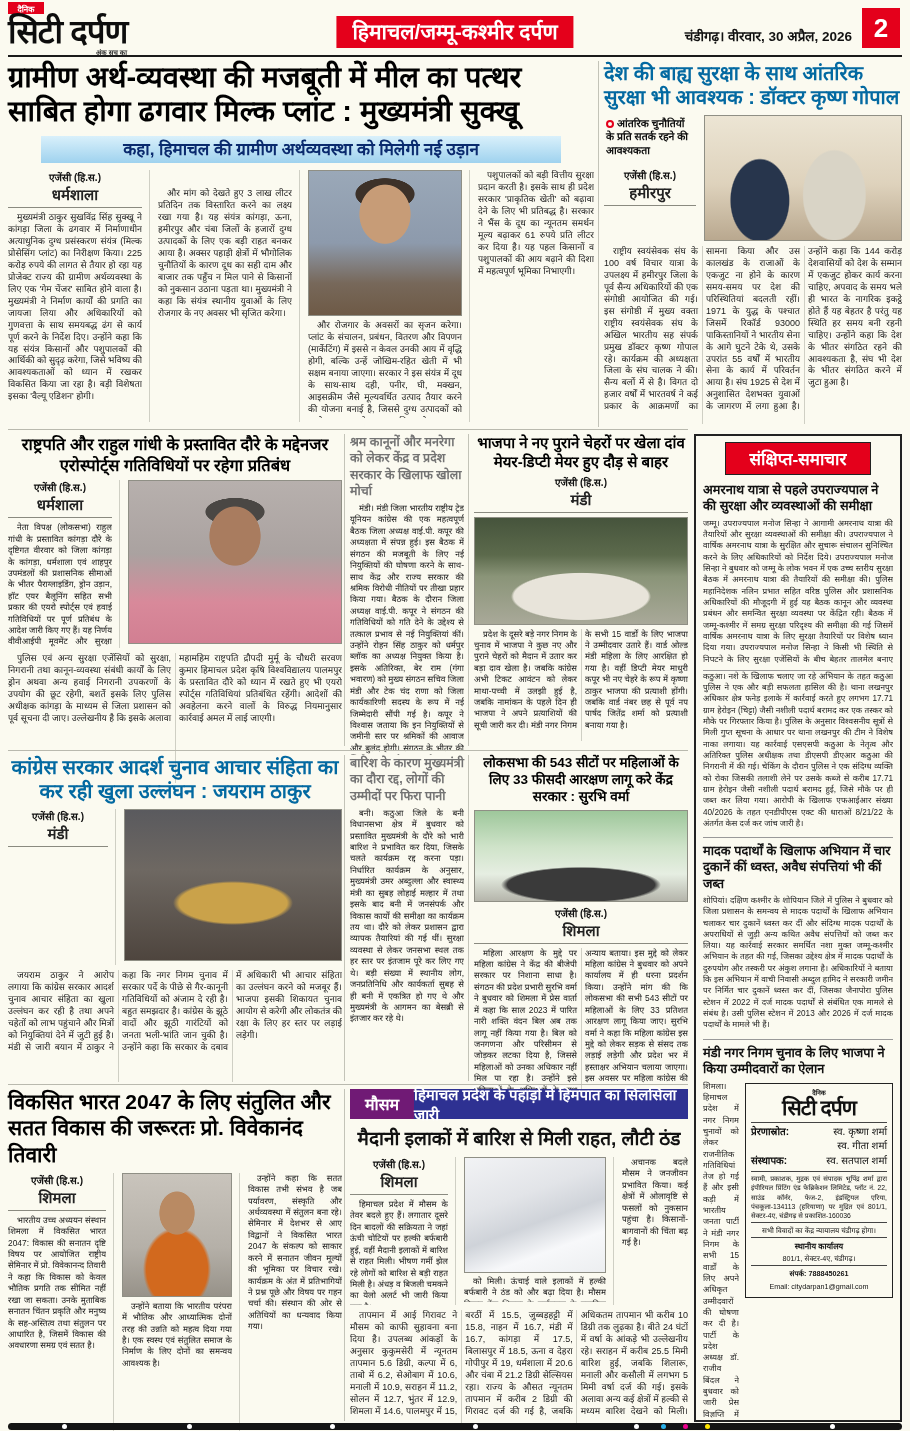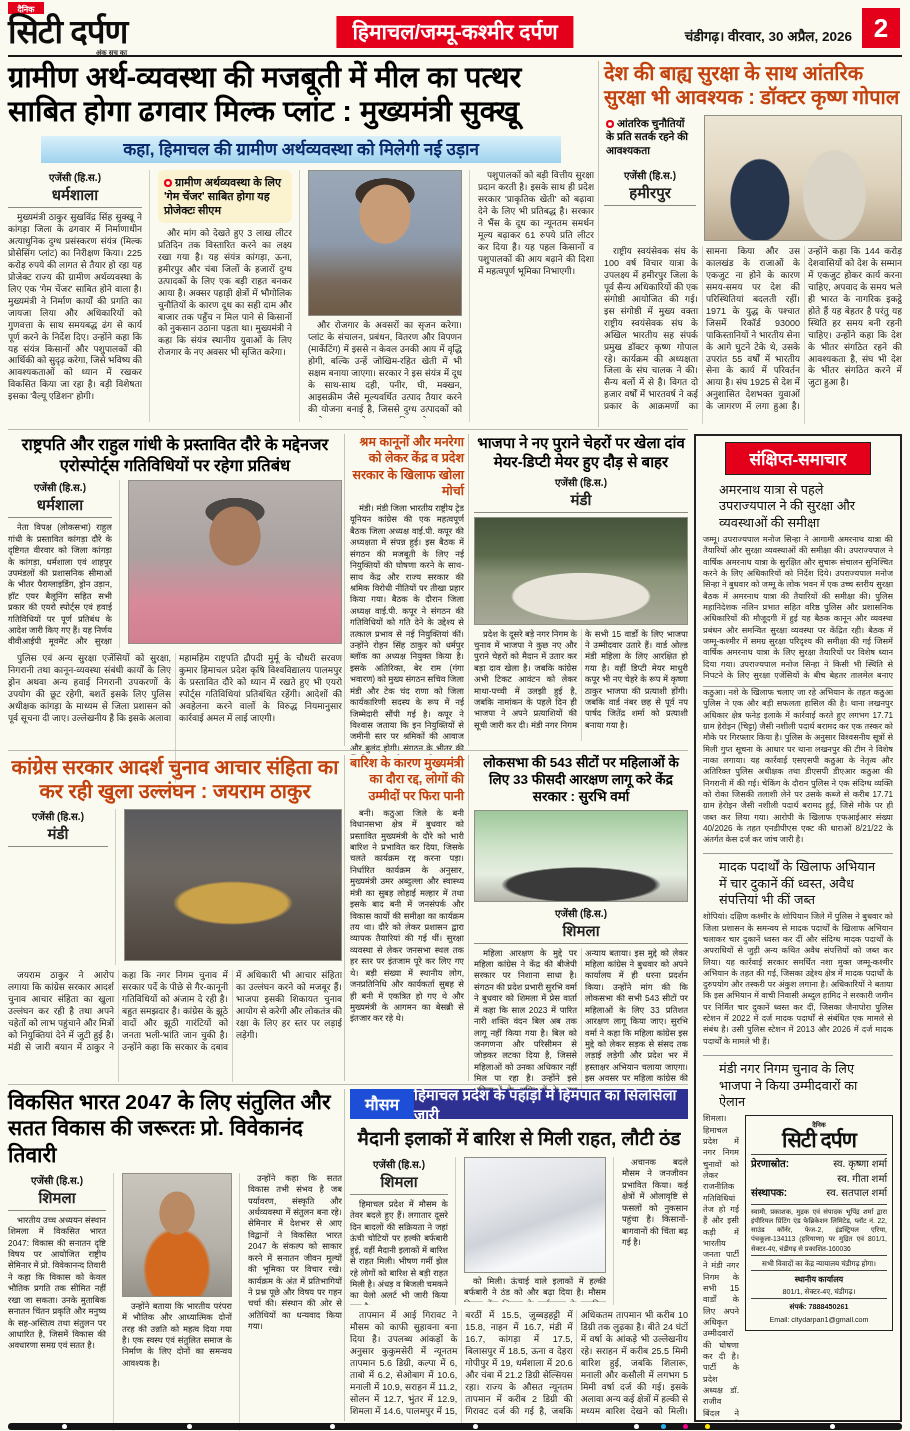--- a/index.html
+++ b/index.html
@@ -12,23 +12,23 @@
   .masthead{font-size:33px;font-weight:bold;letter-spacing:-1px;color:#0d0d0d;line-height:1}
   .mast-tag{font-size:7px;font-weight:bold;color:#333}
   .banner{background:#e4001b;color:#fff;font-weight:bold;font-size:21px;padding:4px 16px;line-height:1.15}
   .dateline{font-size:13.5px;font-weight:bold}
   .pagenum{background:#e4001b;color:#fff;font-weight:bold;font-size:26px;display:flex;align-items:center;justify-content:center}
   .rule-h{background:#b9b9ae;height:1px}
   .rule-v{background:#c3c3b8;width:1px}
   .thickrule{background:#1a1a1a;height:2px}
   
   .hl-xl{font-size:29px;line-height:1.17;font-weight:bold;color:#000}
-  .hl-lg{font-size:20px;line-height:1.22;font-weight:bold;color:#c2410c}
+  .hl-lg{font-size:20px;line-height:1.22;font-weight:bold;color:#0369a1}
   .hl-md{font-size:16.5px;line-height:1.25;font-weight:bold;color:#000;text-align:center}
-  .hl-sm{font-size:12.5px;line-height:1.3;font-weight:bold;color:#c2410c;text-align:right}
+  .hl-sm{font-size:12.5px;line-height:1.3;font-weight:bold;color:#737373;text-align:left}
   .strap{background:linear-gradient(180deg,#d9f0fb,#9fd2ee);color:#0a2a6e;font-weight:bold;font-size:17px;
          text-align:center;height:27px;line-height:27px;margin:7px auto 0;width:520px}
   .byline{text-align:center;border-bottom:1px solid #8a8a80;padding-bottom:3px;margin-bottom:4px}
   .byline .ag{font-weight:bold;font-size:10px}
   .byline .pl{font-size:15px;font-weight:bold;color:#222}
   .body{font-size:9px;line-height:1.33;text-align:justify;color:#191919;overflow:hidden}
   .body p{text-indent:9px}
   .tiny{font-size:8.4px;line-height:1.36}
   .hibox{background:#fbf3d0;border-radius:6px;padding:5px 6px;font-weight:bold;font-size:11px;line-height:1.3;color:#101010}
   .hibox-plain{padding:2px 2px;font-weight:bold;font-size:10.5px;line-height:1.3;color:#101010}
@@ -56,34 +56,34 @@
   .ph-women{background:radial-gradient(ellipse 80px 18px at 50% 82%,#3a3a3a 92%,transparent 100%),
     linear-gradient(180deg,#9ec79b 0%,#cfe3c9 40%,#e6eee2 70%,#b5b5ab 100%)}
   .ph-prof{background:radial-gradient(ellipse 18px 22px at 50% 32%,#b98a63 96%,transparent 100%),
     radial-gradient(ellipse 34px 42px at 50% 78%,#d2691e 90%,transparent 100%),
     linear-gradient(180deg,#c9c4bc 0%,#b5b0a8 60%,#979289 100%)}
   .ph-snow{background:linear-gradient(160deg,#f2f3f5 0%,#e2e4e8 35%,#cfd3d9 55%,#f7f8fa 75%,#eceef0 100%)}
   
   .sidebar{border:2px solid #222;padding:6px 7px;overflow:hidden;background:#fbfaf0}
   .sb-title{background:#e4001b;border:1px solid #222;color:#fff;font-weight:bold;font-size:17px;
             text-align:center;padding:4px 0;margin:0 22px 7px}
-  .brief-h{font-size:12.8px;line-height:1.28;font-weight:normal;margin:5px 16px 3px}
+  .brief-h{font-size:12.8px;line-height:1.28;font-weight:bold;margin:5px 0 3px}
   .brief-b{font-size:8.2px;line-height:1.38;text-align:justify;color:#1c1c1c;overflow:hidden}
   .brief-sep{border-top:1px solid #999;margin-top:6px}
   
   .imprint{float:right;width:148px;border:1.5px solid #222;padding:4px 5px;margin:2px 0 2px 6px;background:#fbfaf0}
   .imp-brand{font-size:21px;font-weight:bold;text-align:center;letter-spacing:-1px;line-height:1.05}
   .imp-tag{font-size:6.5px;font-weight:bold;text-align:center}
   .imp-row{display:flex;justify-content:space-between;font-size:10px;line-height:1.45}
   .imp-row .l{font-weight:bold}
   .imp-note{border-top:1px solid #444;border-bottom:1px solid #444;margin-top:3px;padding:2px 0;font-size:6.8px;line-height:1.35;text-align:justify}
   .imp-small{font-size:7.2px;text-align:center;padding:2px 0;border-bottom:1px solid #444}
   .imp-office{font-size:8px;font-weight:bold;text-align:center;padding-top:2px}
   
-  .wx-kicker{background:#1d4ed8;color:#fff;font-weight:bold;font-size:16px;display:flex;align-items:center;justify-content:center}
+  .wx-kicker{background:#701a75;color:#fff;font-weight:bold;font-size:16px;display:flex;align-items:center;justify-content:center}
   .wx-band{background:#2e3192;color:#fff;font-weight:bold;font-size:15px;display:flex;align-items:center;justify-content:center;flex:1}
   .wx-head{font-size:19px;font-weight:bold;text-align:center;white-space:nowrap;overflow:hidden;margin-top:6px}
   
   .pressbar{background:#141414;border-radius:4px}
   .pdot{position:absolute;top:1px;width:5px;height:5px;border-radius:50%}
 </style>
 </head>
 <body>
 
 <div id="page">
@@ -103,22 +103,21 @@
       <div class="cr" style="width:142px">
         <div class="byline">
           <div class="ag">एजेंसी (हि.स.)</div>
           <div class="pl">धर्मशाला</div>
         </div>
         <div class="body" style="height:210px">
             <p>मुख्यमंत्री ठाकुर सुखविंद्र सिंह सुक्खू ने कांगड़ा जिला के ढगवार में निर्माणाधीन अत्याधुनिक दुग्ध प्रसंस्करण संयंत्र (मिल्क प्रोसेसिंग प्लांट) का निरीक्षण किया। 225 करोड़ रुपये की लागत से तैयार हो रहा यह प्रोजेक्ट राज्य की ग्रामीण अर्थव्यवस्था के लिए एक 'गेम चेंजर' साबित होने वाला है। मुख्यमंत्री ने निर्माण कार्यों की प्रगति का जायजा लिया और अधिकारियों को गुणवत्ता के साथ समयबद्ध ढंग से कार्य पूर्ण करने के निर्देश दिए। उन्होंने कहा कि यह संयंत्र किसानों और पशुपालकों की आर्थिकी को सुदृढ़ करेगा, जिसे भविष्य की आवश्यकताओं को ध्यान में रखकर विकसित किया जा रहा है। बड़ी विशेषता इसका 'वैल्यू एडिशन' होगी।</p>
           </div>
       </div>
       <div class="cr" style="width:142px">
-        <div class="hibox"><span class="bullet"></span><span>ग्रामीण अर्थव्यवस्था के लिए 'गेम चेंजर' साबित होगा यह प्रोजेक्टः सीएम</span></div>
-        <div class="body" style="height:180px;margin-top:5px">
+        <div class="body" style="height:180px;margin-top:18px">
             <p>और मांग को देखते हुए 3 लाख लीटर प्रतिदिन तक विस्तारित करने का लक्ष्य रखा गया है। यह संयंत्र कांगड़ा, ऊना, हमीरपुर और चंबा जिलों के हजारों दुग्ध उत्पादकों के लिए एक बड़ी राहत बनकर आया है। अक्सर पहाड़ी क्षेत्रों में भौगोलिक चुनौतियों के कारण दूध का सही दाम और बाजार तक पहुँच न मिल पाने से किसानों को नुकसान उठाना पड़ता था। मुख्यमंत्री ने कहा कि संयंत्र स्थानीय युवाओं के लिए रोजगार के नए अवसर भी सृजित करेगा।</p>
           </div>
       </div>
       <div class="cr" style="width:162px">
         <div class="photo ph-cm" style="height:146px"></div>
         <div class="body" style="height:98px;margin-top:4px">
             <p>और रोजगार के अवसरों का सृजन करेगा। प्लांट के संचालन, प्रबंधन, वितरण और विपणन (मार्केटिंग) में इससे न केवल उनकी आय में वृद्धि होगी, बल्कि उन्हें जोखिम-रहित खेती में भी सक्षम बनाया जाएगा। सरकार ने इस संयंत्र में दूध के साथ-साथ दही, पनीर, घी, मक्खन, आइसक्रीम जैसे मूल्यवर्धित उत्पाद तैयार करने की योजना बनाई है, जिससे दुग्ध उत्पादकों को उनके उत्पाद का बेहतर मूल्य मिल सकेगा।</p>
           </div>
       </div>
       <div style="flex:1">

